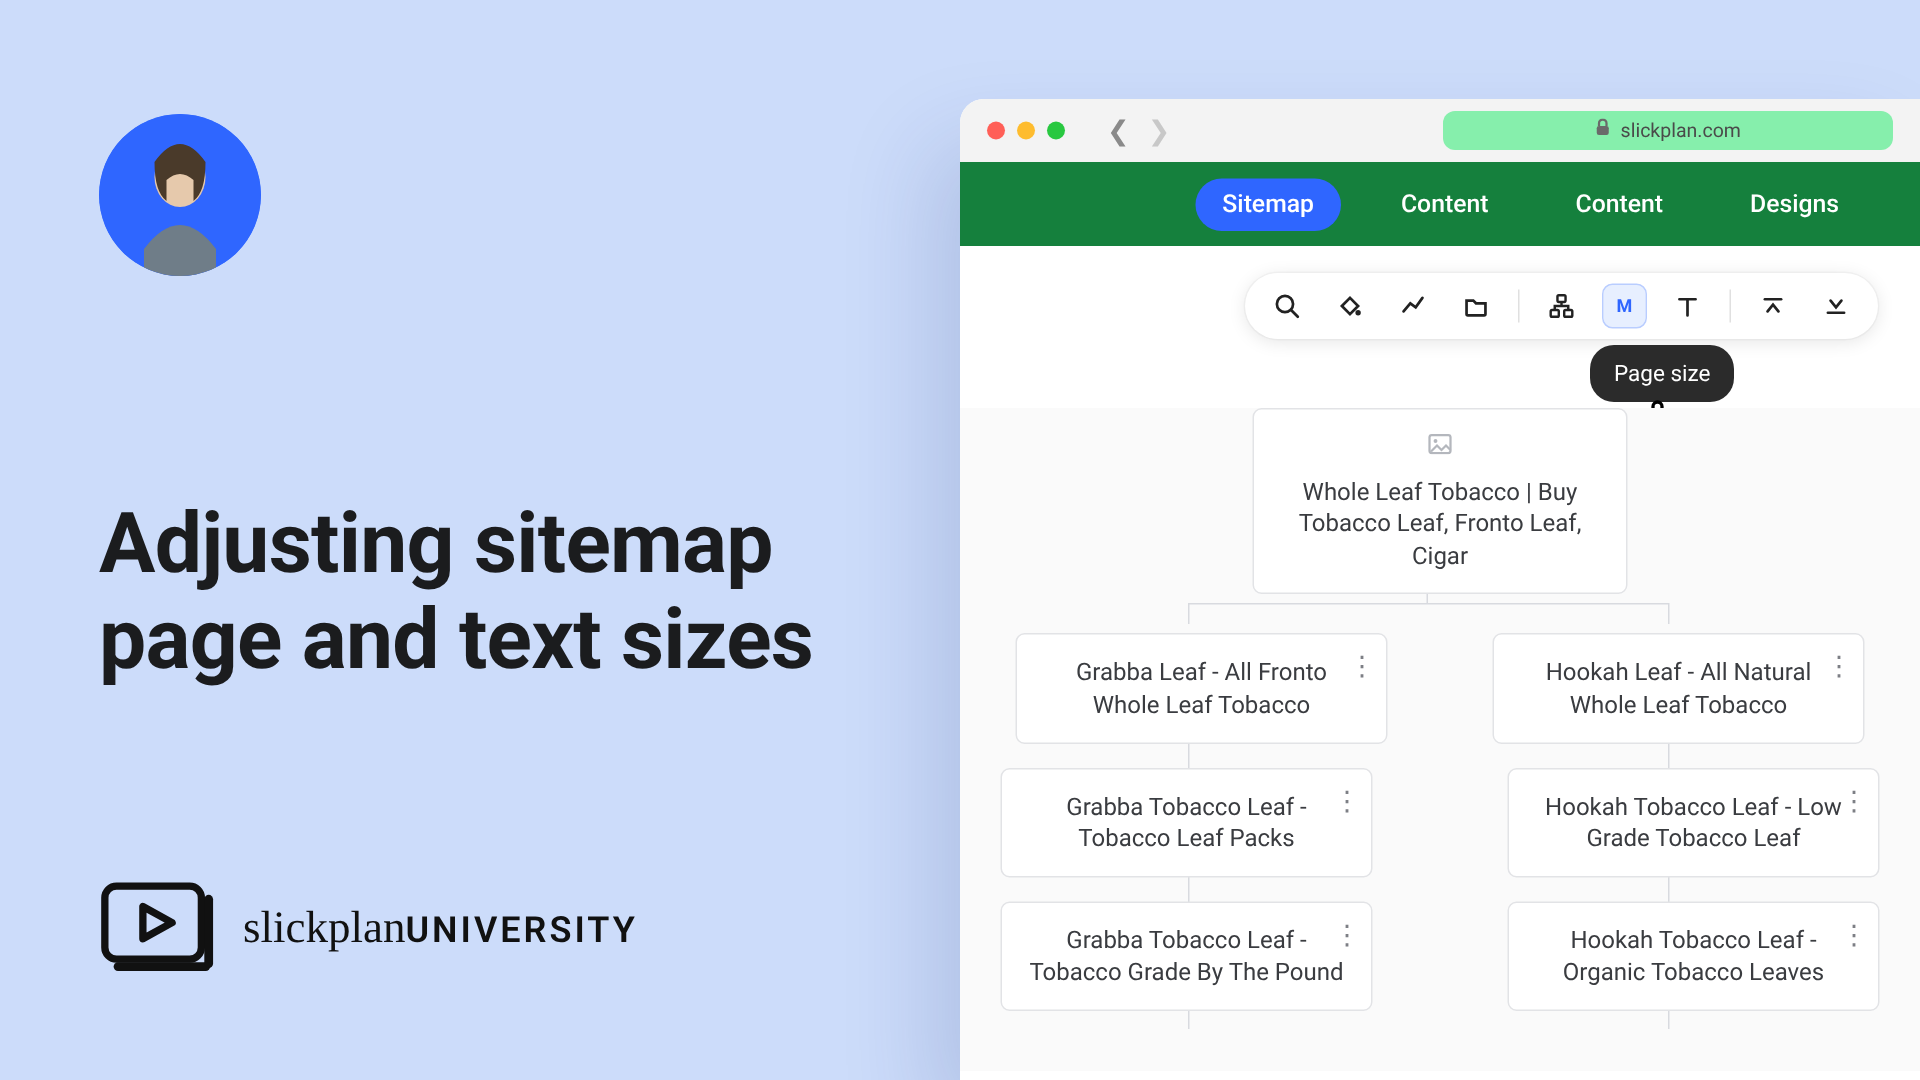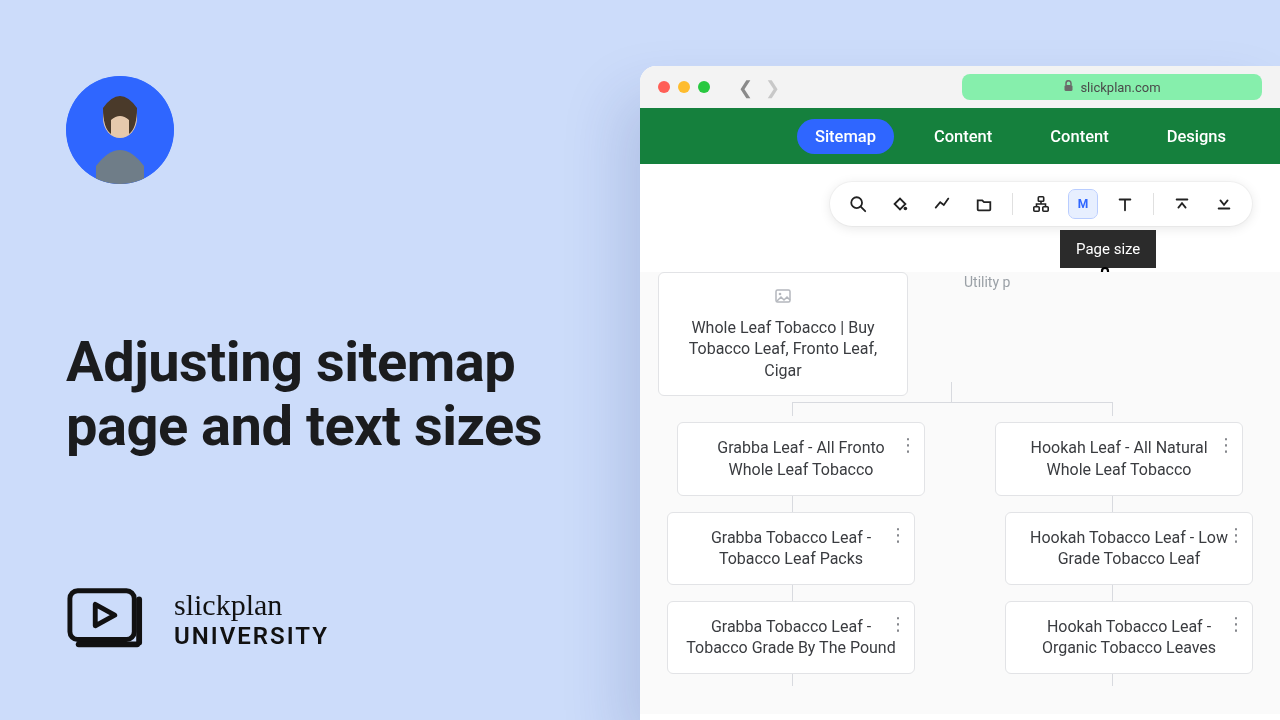--- a/index.html
+++ b/index.html
@@ -45,21 +45,21 @@
     display: flex;
     align-items: center;
     gap: 18px;
   }
   .su-play {
     width: 78px;
     height: 66px;
     position: relative;
   }
   .su-play svg { width: 100%; height: 100%; }
-  .su-text { display:flex; flex-direction: column; line-height:1;margin-left:12px; }
+  .su-text { display:flex; flex-direction: row; line-height:1; }
   .su-script {
     font-family: "Segoe Script", "Brush Script MT", cursive;
     font-size: 30px;
     color: #111;
     font-weight: 500;
   }
   .su-uni {
     font-size: 24px;
     letter-spacing: 2px;
     font-weight: 600;
@@ -157,21 +157,21 @@
   .tb-sep { width:1px; height: 22px; background:#e0e0e0; }
 
   .tooltip {
     position:absolute;
     top: 48px;
     left: 230px;
     background:#2b2b2b;
     color:#fff;
     font-size: 15px;
     padding: 10px 16px;
-    border-radius: 0;
+    border-radius: 16px;
     white-space: nowrap;
   }
   .cursor-hand {
     position:absolute;
     top: 80px;
     left: 256px;
     width: 46px;
     height: 46px;
   }
 
@@ -200,21 +200,21 @@
     position: relative;
   }
   .node .more {
     position:absolute; right:8px; top:10px; color:#7d7f85; font-size:18px; letter-spacing:-1px;
   }
   .node .img-ico {
     color:#b4b7bd; margin-bottom:8px;
   }
 
   .root-wrap {
-    display:flex; justify-content:flex-start; margin-top: 34px;
+    display:flex; justify-content:center; margin-top: 34px;
   }
   .root { width: 250px; }
 
   .row2, .row3 {
     display:flex; justify-content:center; gap: 70px; position:relative;
   }
   .row2 { margin-top: 26px; }
   .row3 { margin-top: 16px; gap: 90px; }
   .col-box { width: 248px; }
   .sub-box  { width: 248px; }

